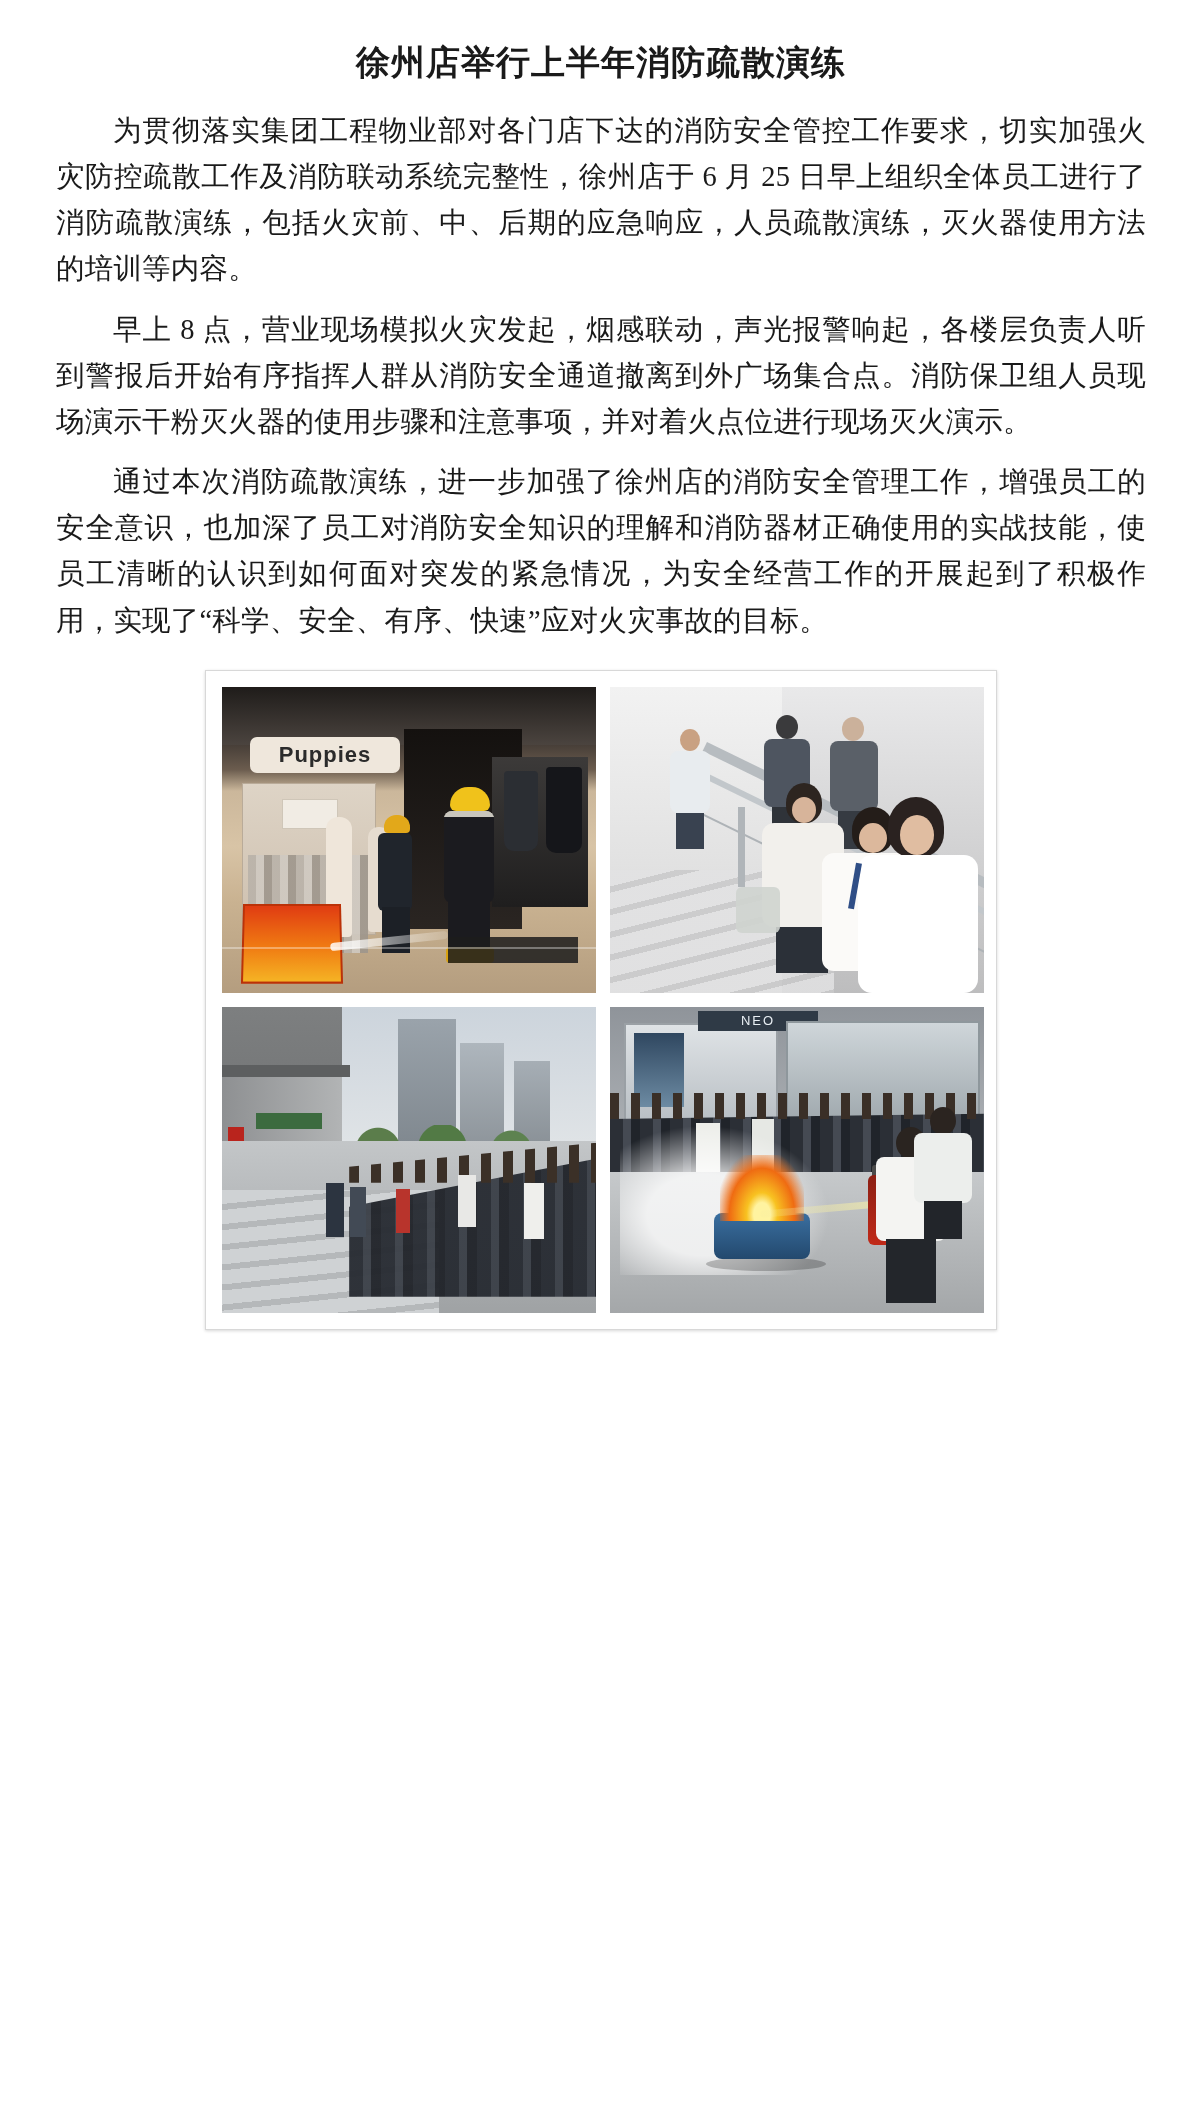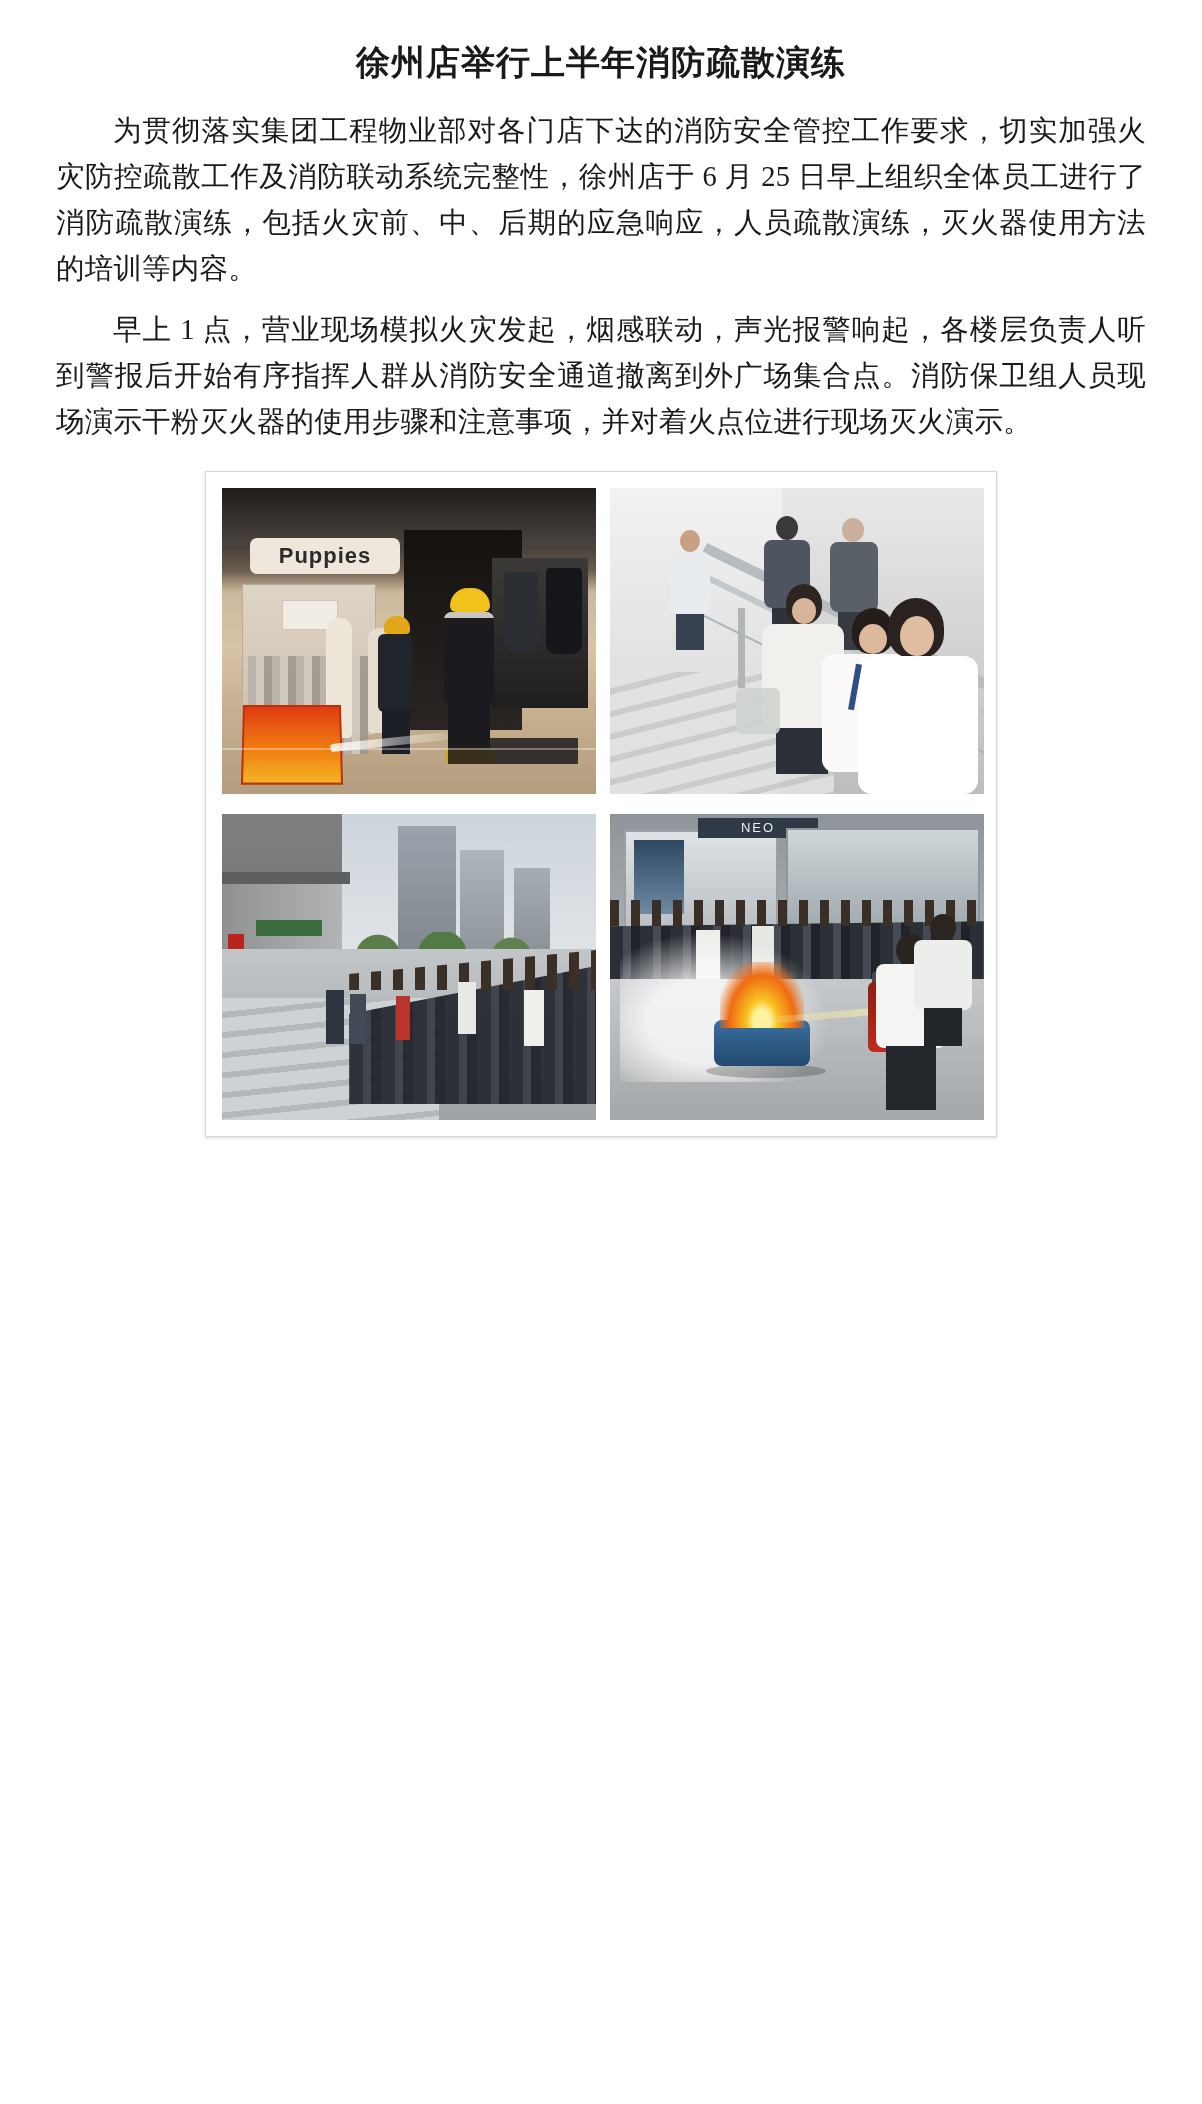--- a/index.html
+++ b/index.html
@@ -54,21 +54,21 @@
     border: 1px solid #d8d8d8;
     box-shadow: 0 1px 3px rgba(0,0,0,0.16);
     padding: 16px;
     box-sizing: border-box;
   }
   .gallery-row {
     display: flex;
     gap: 14px;
   }
   .gallery-row + .gallery-row {
-    margin-top: 20px;
+    margin-top: 14px;
   }
   .photo {
     width: 374px;
     height: 306px;
     position: relative;
     overflow: hidden;
     flex: 0 0 auto;
   }
 
   
@@ -368,21 +368,22 @@
   }
 </style>
 </head>
 <body>
 
 <div class="page">
 
   <h1 class="doc-title">徐州店举行上半年消防疏散演练</h1>
 
   <p class="para">为贯彻落实集团工程物业部对各门店下达的消防安全管控工作要求，切实加强火灾防控疏散工作及消防联动系统完整性，徐州店于 6 月 25 日早上组织全体员工进行了消防疏散演练，包括火灾前、中、后期的应急响应，人员疏散演练，灭火器使用方法的培训等内容。</p>
-  <p class="para">早上 1 点，营业现场模拟火灾发起，烟感联动，声光报警响起，各楼层负责人听到警报后开始有序指挥人群从消防安全通道撤离到外广场集合点。消防保卫组人员现场演示干粉灭火器的使用步骤和注意事项，并对着火点位进行现场灭火演示。</p>
+  <p class="para">早上 8 点，营业现场模拟火灾发起，烟感联动，声光报警响起，各楼层负责人听到警报后开始有序指挥人群从消防安全通道撤离到外广场集合点。消防保卫组人员现场演示干粉灭火器的使用步骤和注意事项，并对着火点位进行现场灭火演示。</p>
+  <p class="para">通过本次消防疏散演练，进一步加强了徐州店的消防安全管理工作，增强员工的安全意识，也加深了员工对消防安全知识的理解和消防器材正确使用的实战技能，使员工清晰的认识到如何面对突发的紧急情况，为安全经营工作的开展起到了积极作用，实现了“科学、安全、有序、快速”应对火灾事故的目标。</p>
 
 
   <div class="gallery">
 
     <div class="gallery-row">
 
       <div class="photo ph1">
         <div class="ceiling"></div>
         <div class="sign">Puppies</div>
         <div class="wallpanel"></div>

